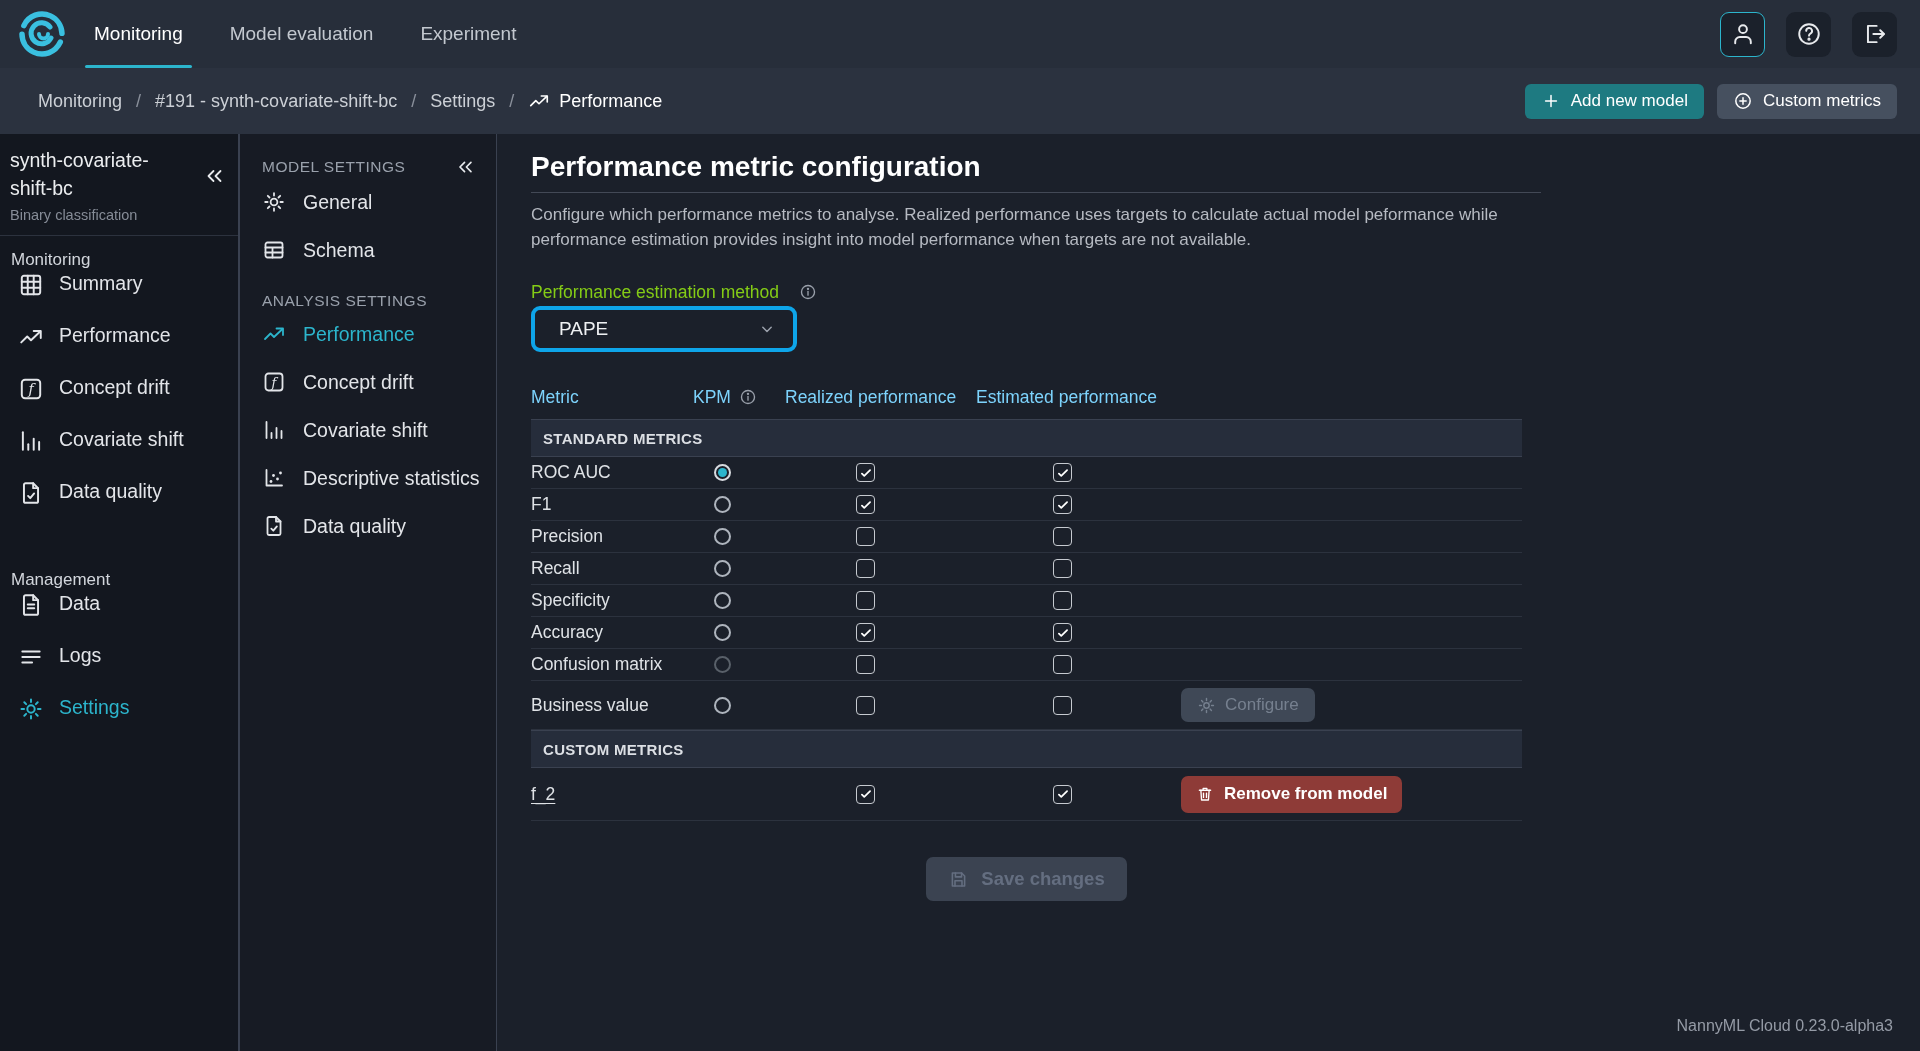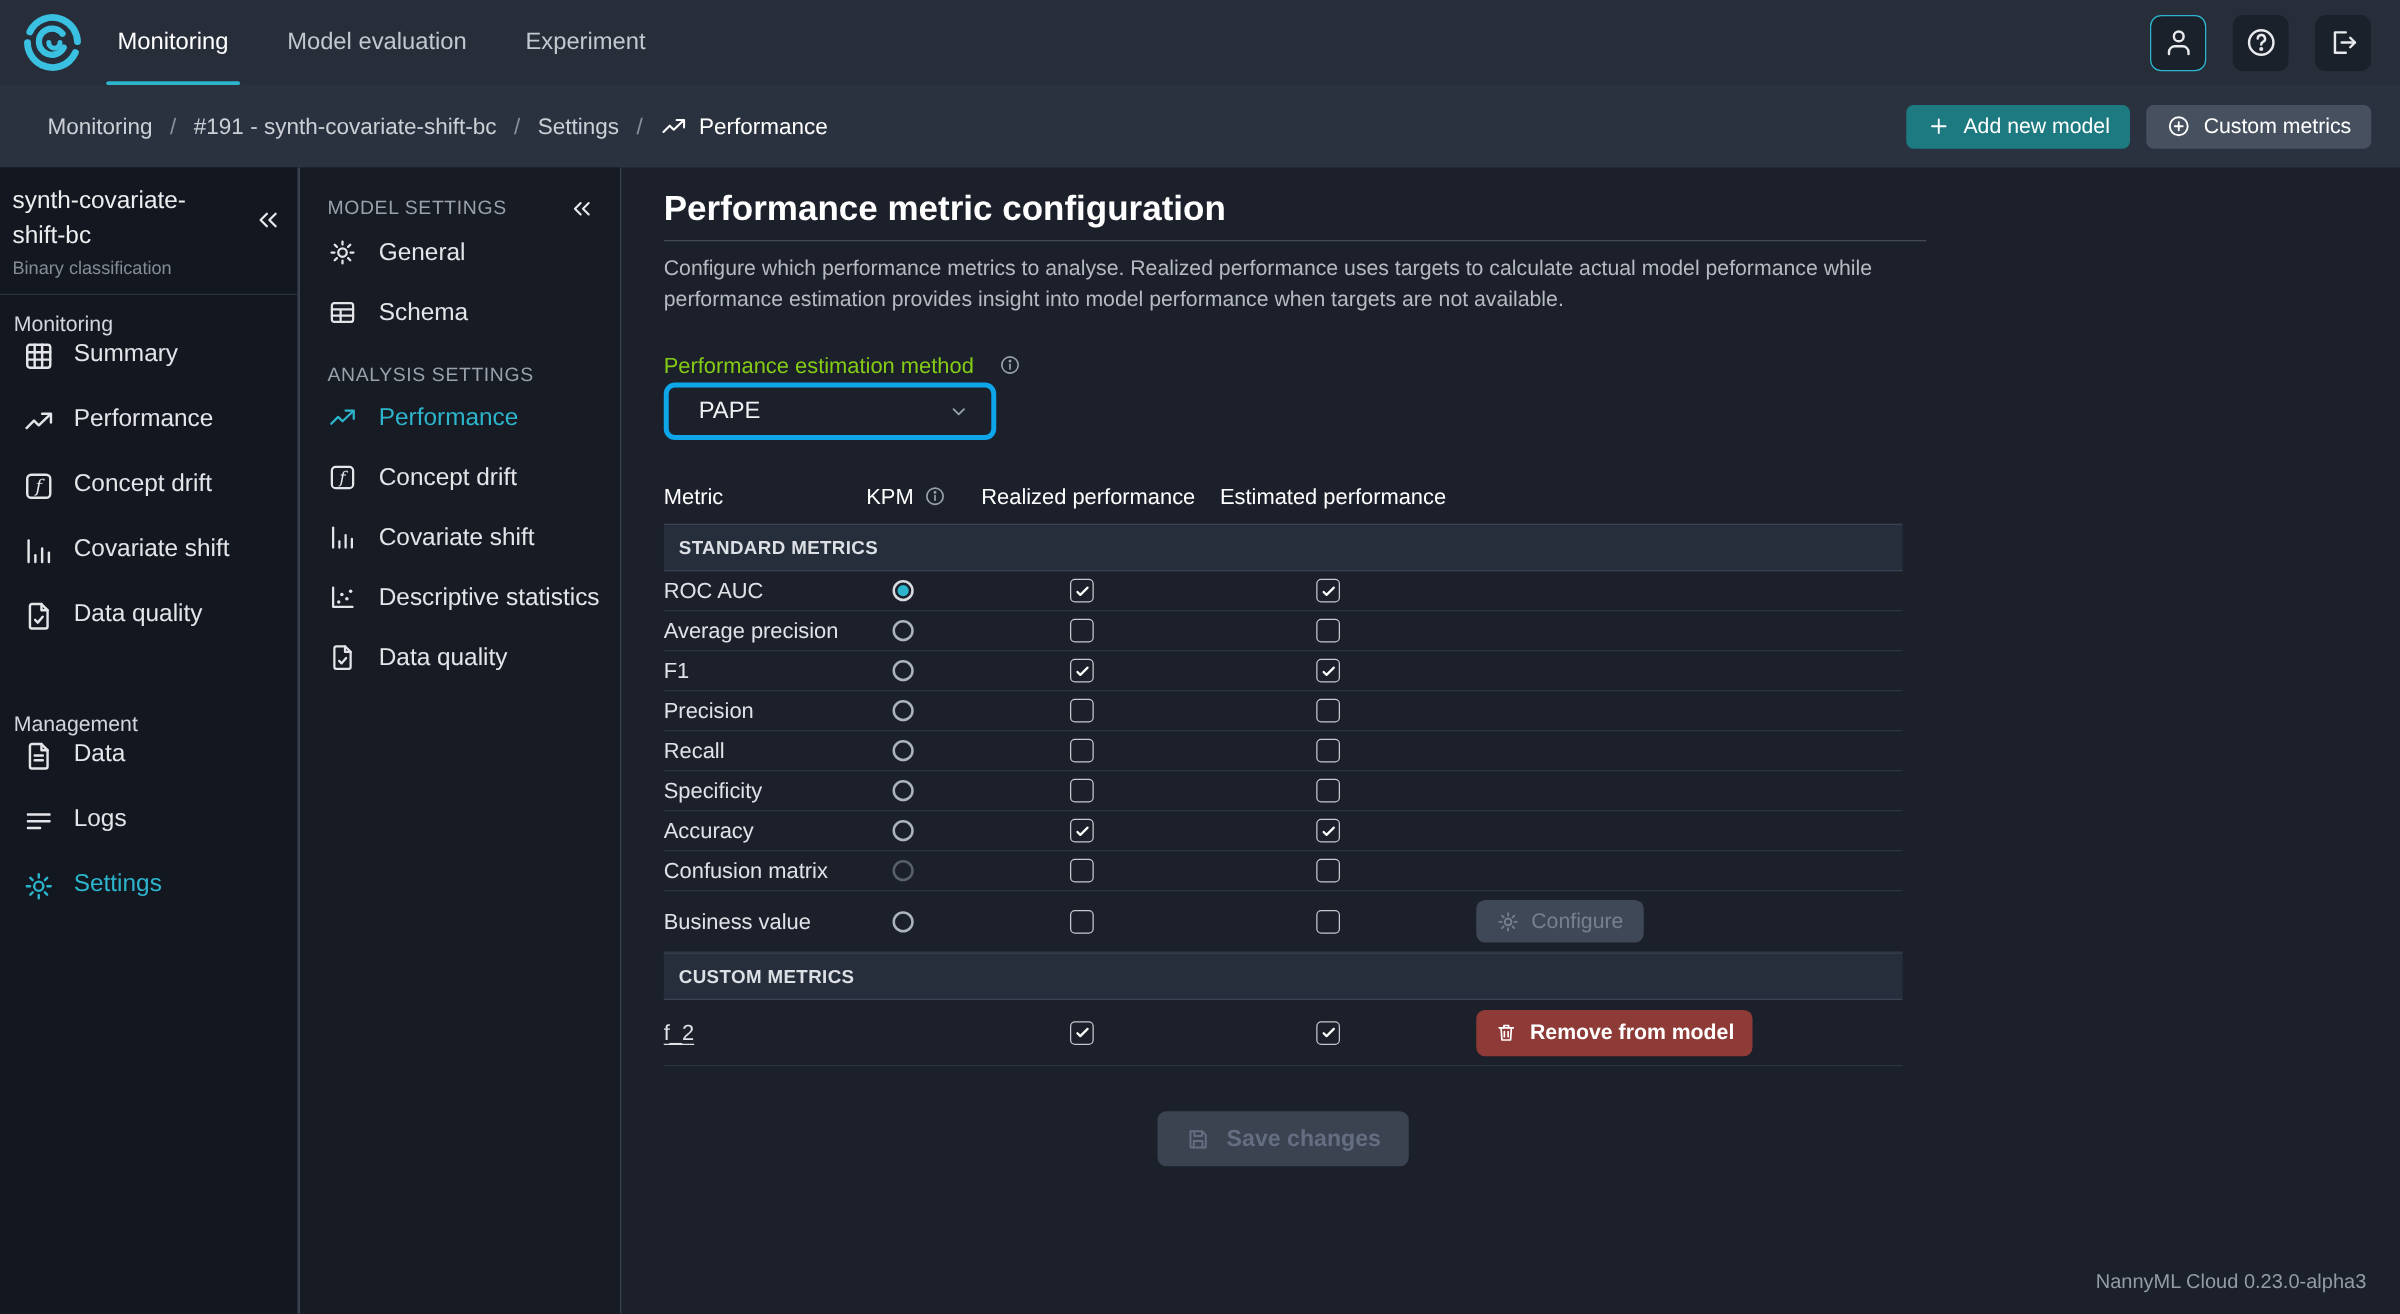--- a/index.html
+++ b/index.html
@@ -69,21 +69,21 @@
   .title { margin-top:18px; font-size:28px; line-height:30px; font-weight:bold; color:#ffffff; }
   .title-rule { margin-top:10px; width:1010px; border:none; border-top:1px solid #434956; }
   .desc { margin-top:9px; font-size:17px; line-height:25px; color:#b6bac2; max-width:1005px; }
   .est-label { margin-top:30px; display:flex; align-items:center; gap:20px; font-size:17.5px; line-height:20px; color:#84cc16; }
   .info { color:#9aa0ab; cursor:pointer; }
   .info svg { width:18px; height:18px; }
   .select { margin-top:4px; width:266px; height:46px; border:4px solid #0ea5e9; border-radius:9px; display:flex; align-items:center; justify-content:space-between; padding:0 16px 0 24px; font-size:19px; color:#eef0f2; cursor:pointer; }
   .select .chev svg { width:20px; height:20px; color:#9aa0ab; }
 
   .table { margin-top:0; width:991px; }
-  .thead { margin-top:23px; display:grid; grid-template-columns:162px 92px 191px 205px 1fr; height:44px; align-items:center; font-size:17.5px; color:#ffffff; }
+  .thead { margin-top:23px; display:grid; grid-template-columns:162px 92px 191px 205px 1fr; height:44px; align-items:center; font-size:17.5px; color:#7dd3fc; }
   .th { display:flex; align-items:center; gap:8px; white-space:nowrap; }
   .band { height:38px; background:#262d3b; border-top:1px solid #3a4150; border-bottom:1px solid #3a4150; display:flex; align-items:center; padding-left:12px; font-size:15px; font-weight:bold; letter-spacing:.3px; color:#dcdfe4; }
   .trow { display:grid; grid-template-columns:162px 92px 191px 205px 1fr; height:32px; align-items:center; border-bottom:1px solid #2c323e; font-size:17.5px; color:#dfe2e6; }
   .trow.tall { height:49px; }
   .trow.xtall { height:53px; }
   .td { display:flex; align-items:center; }
   .metric-link { text-decoration:underline; text-underline-offset:3px; cursor:pointer; }
 
   .radio { width:17px; height:17px; border-radius:50%; border:2px solid #aeb4bd; margin-left:21px; position:relative; cursor:pointer; }
   .radio.selected { border-color:#d8dbe0; }
@@ -449,35 +449,20 @@
                   <svg viewBox="0 0 24 24" fill="none" stroke="#ffffff" stroke-width="3" stroke-linecap="round" stroke-linejoin="round">
                     <path d="M5 13l4 4L19 7"></path>
                   </svg>
                 </span>
               </span>
             </div>
             <div class="td"></div>
           </div>
           <div class="trow">
             <div class="td">
-              <span class="">Average precision</span>
-            </div>
-            <div class="td">
-              <span class="radio unselected"></span>
-            </div>
-            <div class="td">
-              <span class="checkbox ml3"></span>
-            </div>
-            <div class="td">
-              <span class="checkbox ml4"></span>
-            </div>
-            <div class="td"></div>
-          </div>
-          <div class="trow">
-            <div class="td">
               <span class="">F1</span>
             </div>
             <div class="td">
               <span class="radio unselected"></span>
             </div>
             <div class="td">
               <span class="checkbox checked ml3">
                 <span class="check">
                   <svg viewBox="0 0 24 24" fill="none" stroke="#ffffff" stroke-width="3" stroke-linecap="round" stroke-linejoin="round">
                     <path d="M5 13l4 4L19 7"></path>

